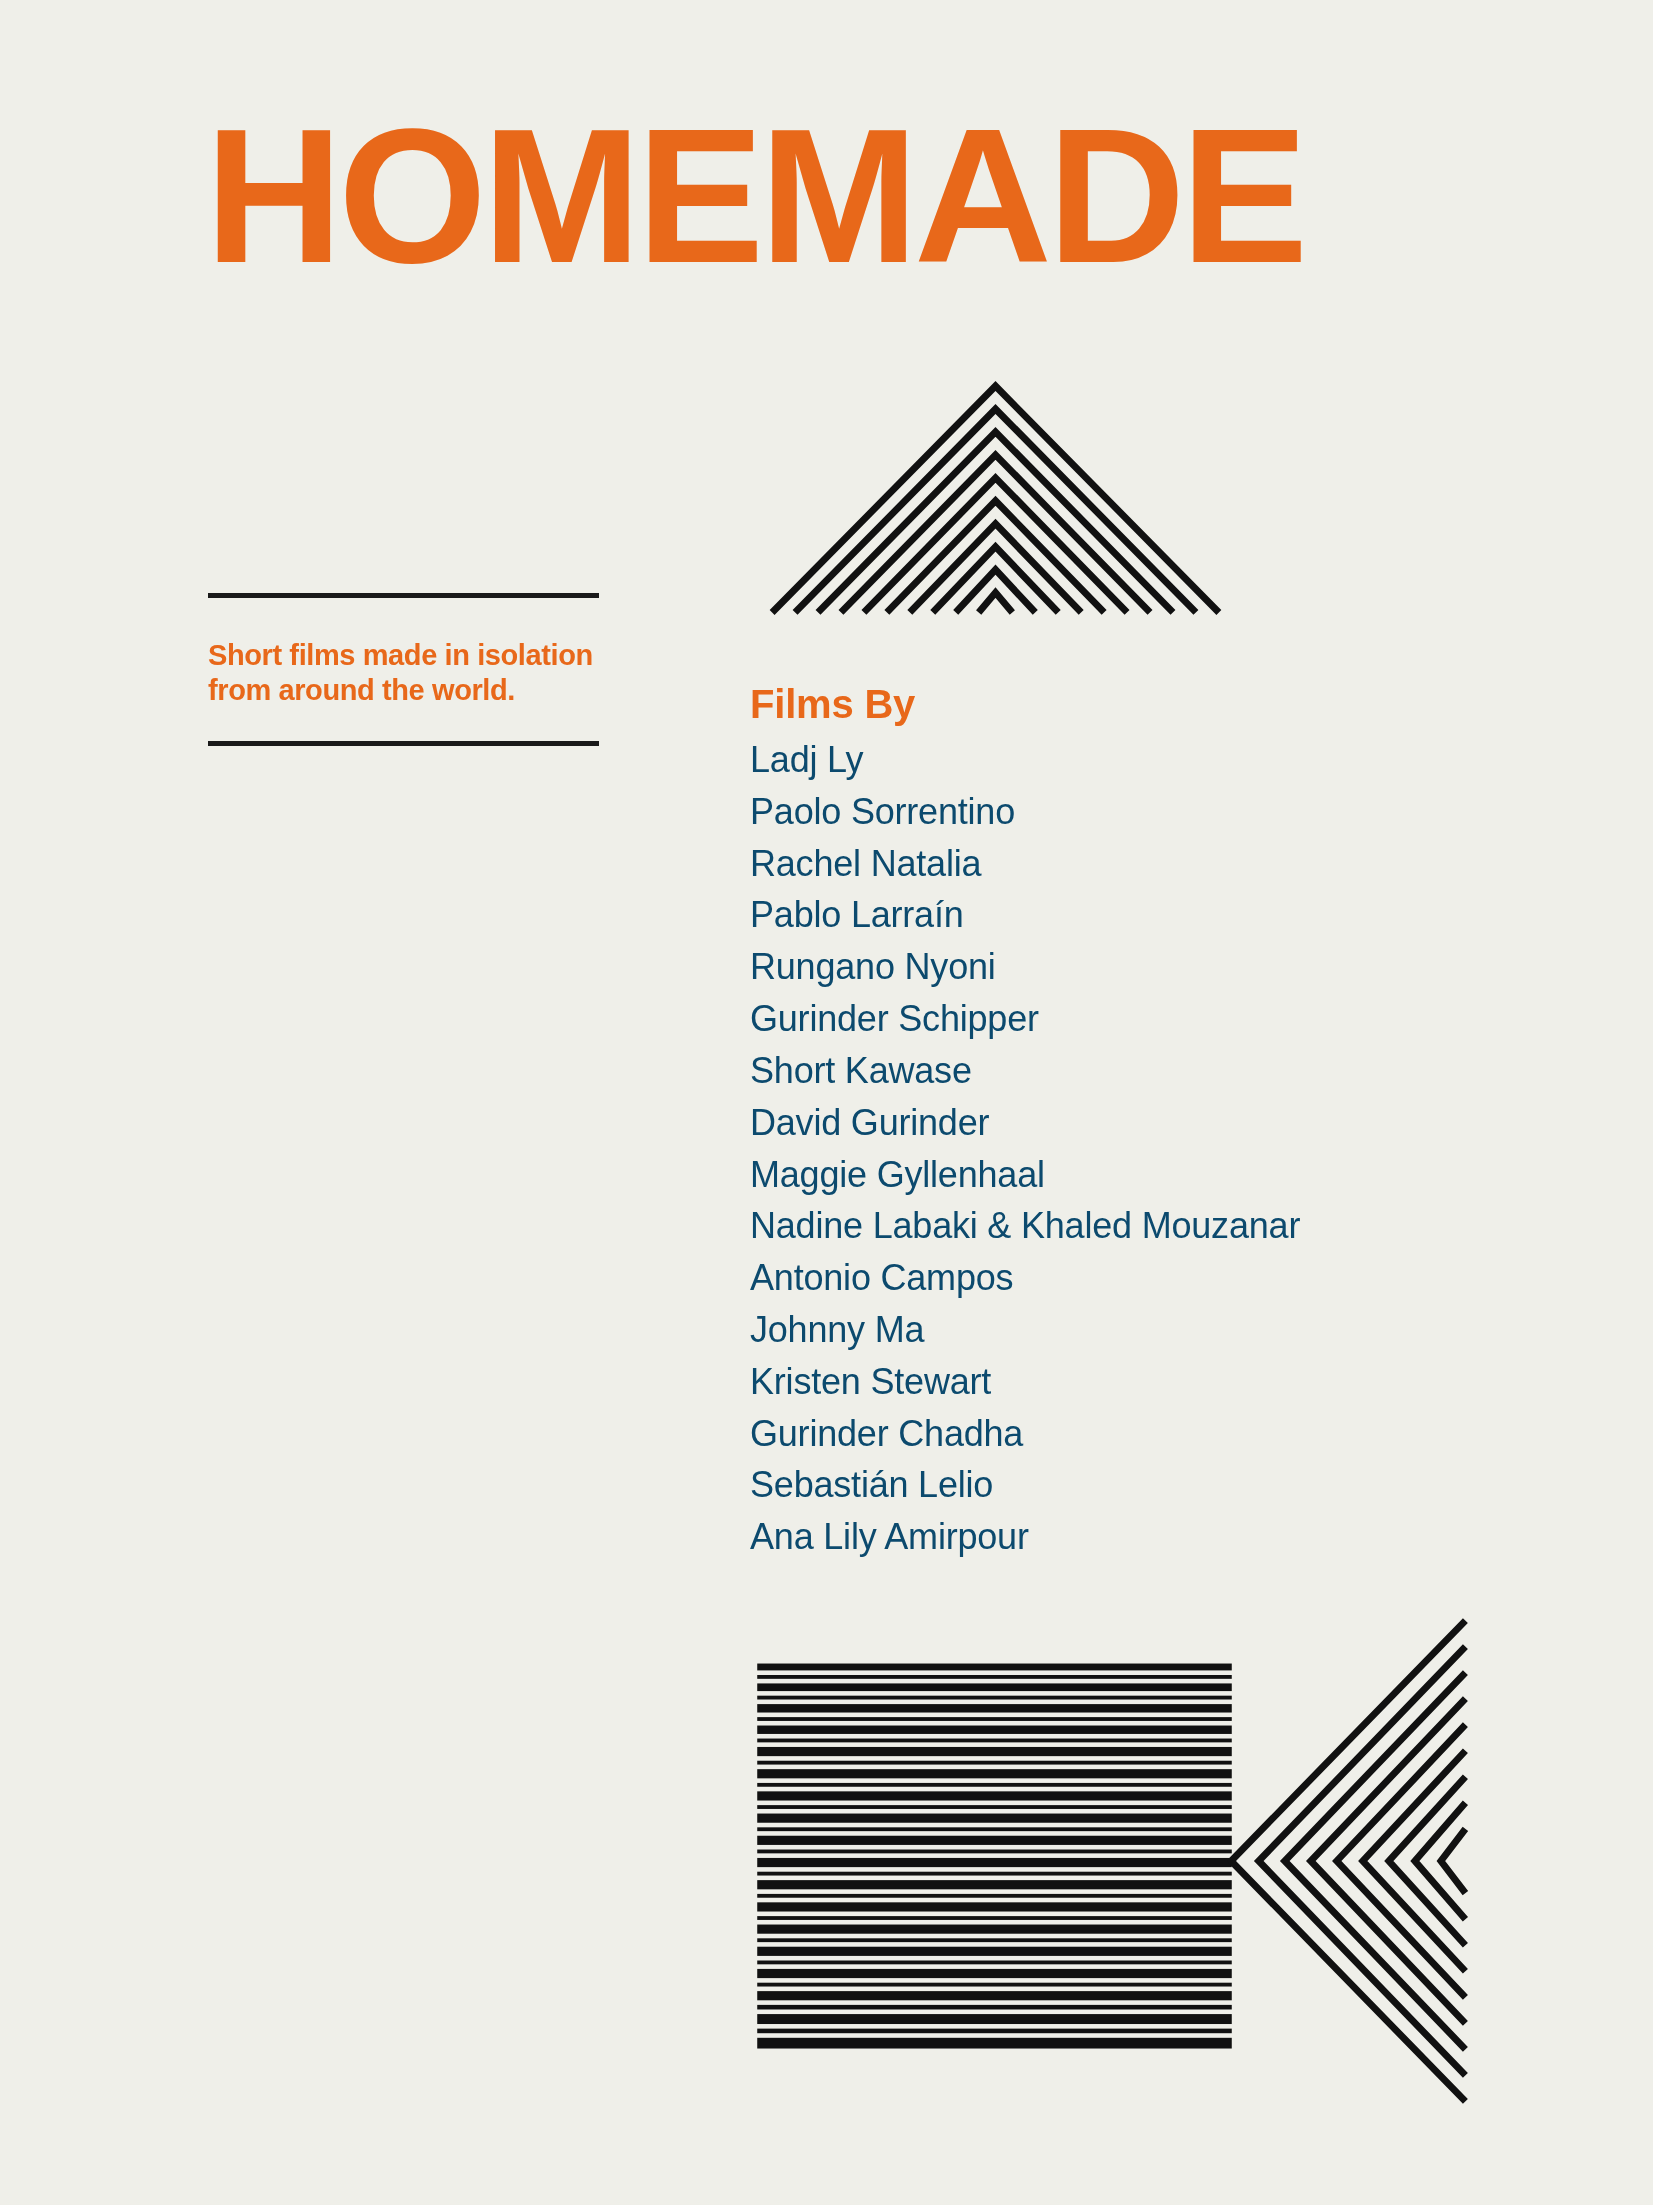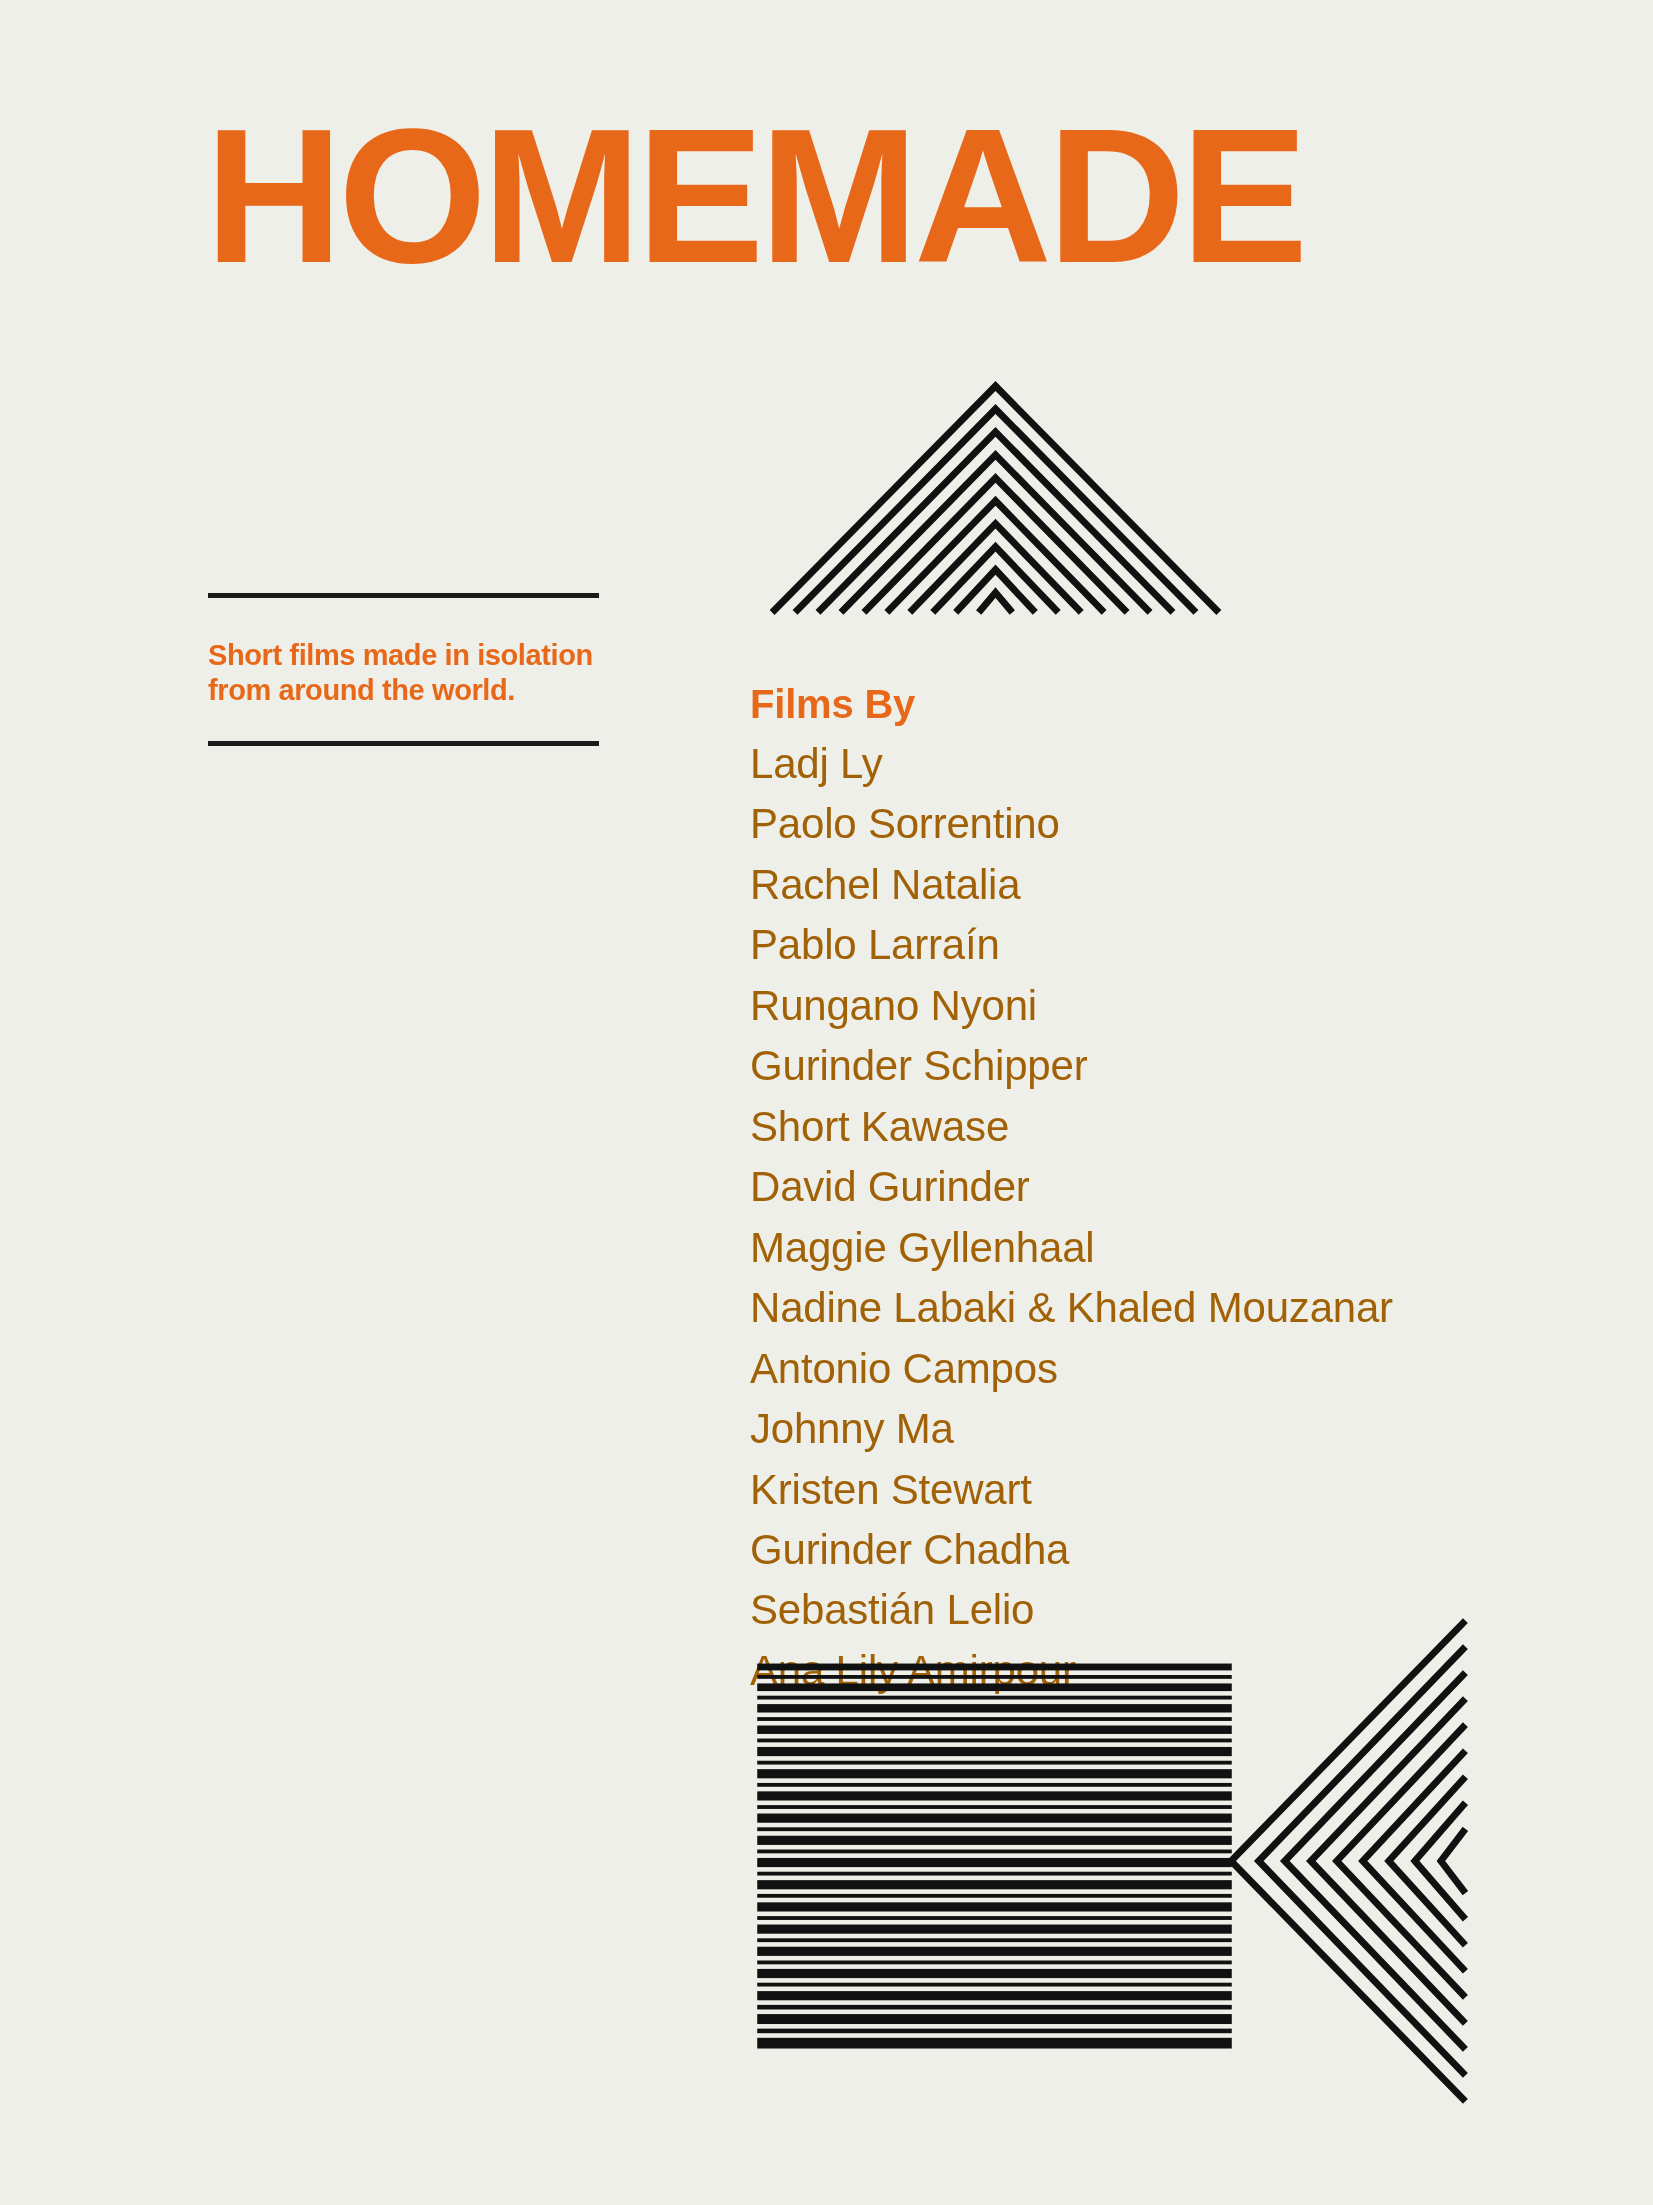--- a/index.html
+++ b/index.html
@@ -66,23 +66,23 @@
   }
   .films-heading {
     font-size: 40px;
     font-weight: bold;
     color: #e8681a;
     line-height: 1.32;
     letter-spacing: -0.2px;
     margin-bottom: 3.1px;
   }
   .director {
-    font-size: 42px;
+    font-size: 36px;
     line-height: 1.44;
-    color: #a16207;
+    color: #0c4a6e;
     letter-spacing: -0.2px;
     white-space: nowrap;
   }
 
   
   .chevron-up {
     position: absolute;
     left: 766px;
     top: 369px;
     width: 459px;

